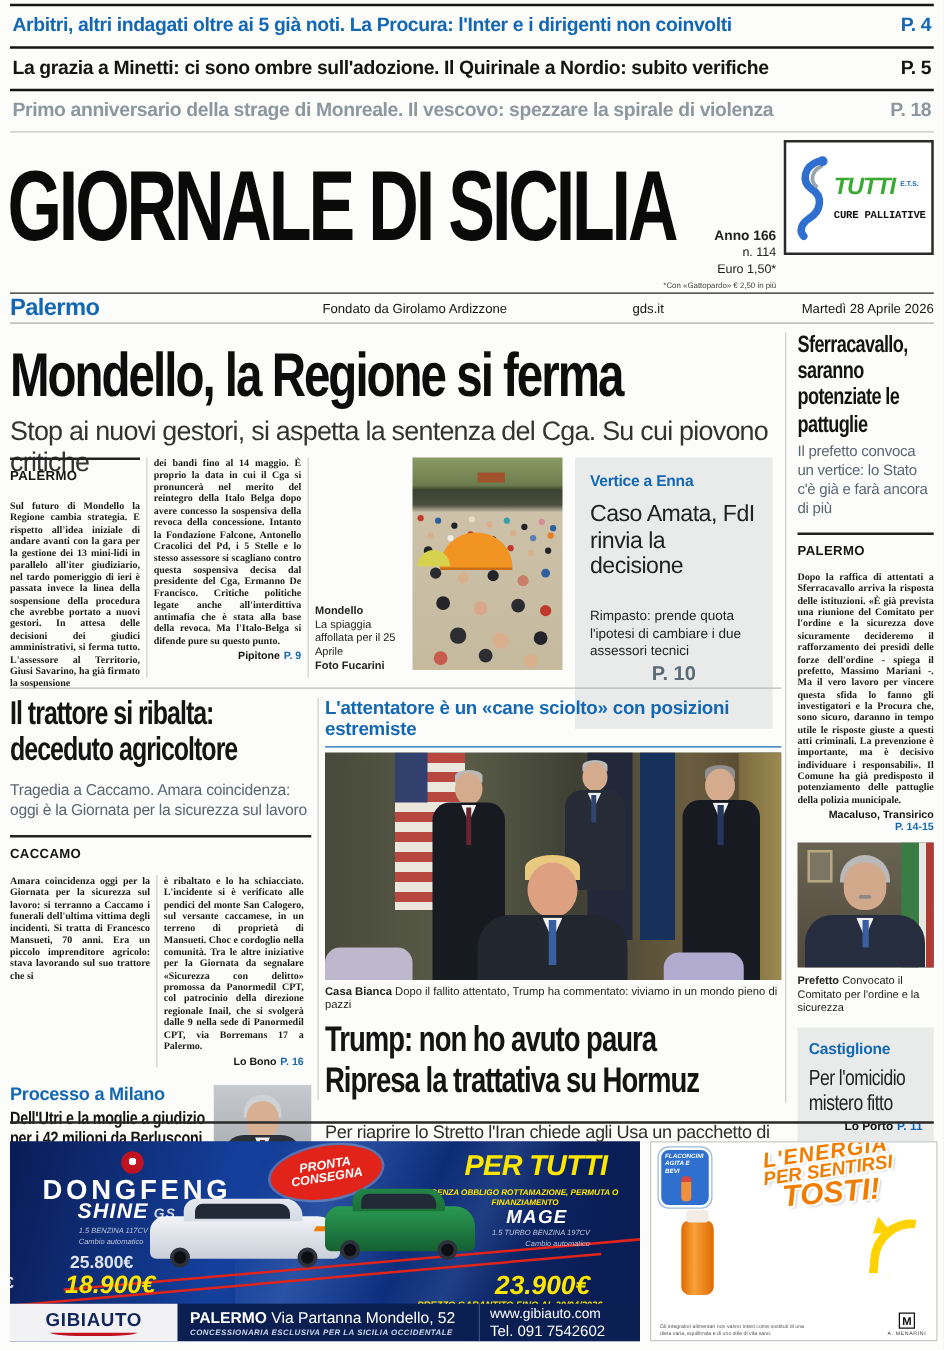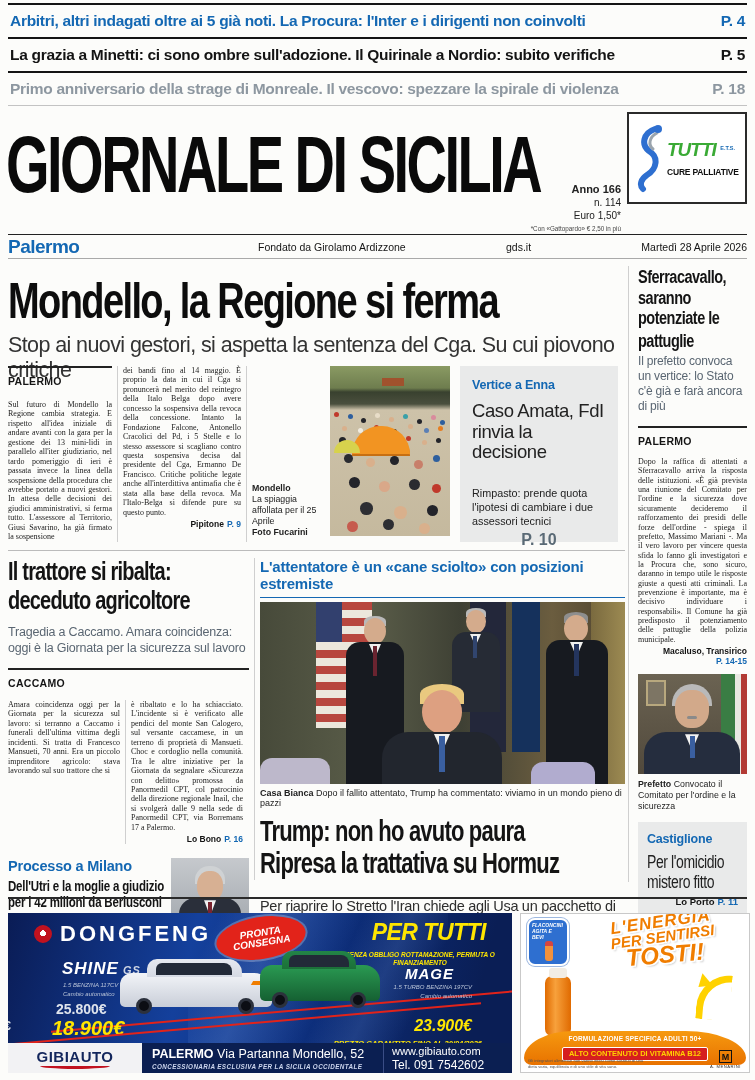--- a/index.html
+++ b/index.html
@@ -13,56 +13,56 @@
   .c-blue { color:#1468b3; } .c-black { color:#141414; } .c-gray { color:#8d97a0; }
   .strip-page { font-weight:bold; margin-left:16px; white-space:nowrap; }
 
   
   .masthead-title { position:absolute; left:6px; top:118px; font-size:56px; font-weight:bold; letter-spacing:-2.5px; color:#0a0a0a; transform:scaleY(1.42); transform-origin:top left; white-space:nowrap; }
   .samo-box { position:absolute; right:8px; top:112px; width:120px; height:92px; border:2px solid #2a2a2a; background:#fff; display:flex; align-items:center; padding:4px; }
   .samo-swirl { width:34px; height:70px; flex:none; }
   .samo-right { flex:1; text-align:left; }
   .samo-name { color:#3aaa35; font-weight:bold; font-style:italic; font-size:19px; letter-spacing:-1px; }
   .samo-ets { color:#1468b3; font-size:5.5px; font-weight:bold; vertical-align:super; }
-  .samo-tag { font-size:8.5px; font-weight:bold; color:#111; margin-top:6px; letter-spacing:-0.2px; }
+  .samo-tag { font-size:8.5px; font-weight:bold; color:#111; margin-top:6px; letter-spacing:-0.2px;font-family:Liberation Mono, monospace; }
   .anno-block { position:absolute; right:134px; top:182px; text-align:right; font-size:10px; line-height:1.3; color:#222; }
   .anno-bold { font-weight:bold; font-size:11px; }
   .price-note { font-size:6.3px; color:#444; margin-top:3px; }
 
   
   .info-bar { position:absolute; left:8px; right:8px; top:234px; height:25px; border-top:1.5px solid #222; border-bottom:1px solid #a9a9a9; display:flex; align-items:center; font-size:10.5px; }
   .edition { color:#1468b3; font-weight:bold; font-size:19px; letter-spacing:-0.5px; }
   .founded { position:absolute; left:250px; }
   .site { position:absolute; left:498px; }
   .ibdate { margin-left:auto; }
 
   
   .lead-headline { position:absolute; left:8px; top:274px; font-size:38px; font-weight:bold; letter-spacing:-1.6px; color:#0d0d0d; transform:scaleY(1.3); transform-origin:top left; white-space:nowrap; }
   .lead-standfirst { position:absolute; left:8px; top:333px; width:616px; font-size:21.5px; letter-spacing:-0.6px; color:#333; }
   .lead-row { position:absolute; left:8px; top:366px; width:617px; height:176px; display:flex; }
   .kicker { font-size:10.5px; font-weight:bold; letter-spacing:0.3px; border-top:2px solid #222; padding-top:7px; }
-  .body-text { font-family:"Liberation Serif",serif; font-size:8px; line-height:1.18; text-align:justify; color:#1b1b1b; }
+  .body-text { font-family:"Liberation Serif",serif; font-size:8px; line-height:1.18; text-align:justify; color:#1b1b1b;font-weight:bold; }
   .col1 { width:104px; } .col1 .body-text { margin-top:13px; }
   .col2 { width:118px; display:flex; flex-direction:column; }
   .vdiv { width:1px; background:#cfcfcf; margin:0 5px; }
   .byline { text-align:right; font-size:8.5px; font-weight:bold; margin-top:2px; }
   .page-ref { color:#1468b3; margin-left:3px; }
   .page-ref.dark { color:#5a6a76; }
   .col3 { width:72px; display:flex; align-items:flex-end; }
   .caption { font-size:8.8px; line-height:1.25; color:#222; padding-bottom:4px; }
   .cap-title { font-weight:bold; }
 
   .photo-mondello { position:relative; width:120px; height:170px; margin-left:6px; flex:none; background:linear-gradient(180deg,#8a9a63 0,#6e7d4e 22px,#39412f 26px,#4a4f3d 38px,#cdc2a9 44px,#c5b99e 100%); overflow:hidden; }
   .pm-roof { position:absolute; left:52px; top:12px; width:22px; height:8px; background:#a0522d; }
   .pm-umb { position:absolute; left:22px; top:60px; width:58px; height:28px; border-radius:58px 58px 0 0; background:#f29422; box-shadow:0 2px 0 #c76f12; }
   .pm-umb2 { position:absolute; left:4px; top:74px; width:26px; height:13px; border-radius:26px 26px 0 0; background:#d7d24d; }
   .pm-crowd { position:absolute; left:4px; top:46px; width:5px; height:5px; border-radius:50%; background:#c0392b;
     box-shadow:14px 2px 0 #2e5f9e,27px 6px 0 #23242a,41px 1px 0 #e8ddc8,55px 5px 0 #d9b08c,69px 2px 0 #3aa0a8,83px 7px 0 #23242a,97px 3px 0 #d98b9d,106px 8px 0 #2e5f9e,8px 14px 0 #d9b08c,24px 16px 0 #f0ece2,40px 13px 0 #c0392b,58px 17px 0 #23242a,74px 12px 0 #d9b08c,90px 16px 0 #5b7fb5,104px 14px 0 #e67e22,6px 26px 0 1px #23242a,22px 28px 0 #d9b08c,38px 25px 0 #2e5f9e,56px 29px 0 #f0ece2,72px 24px 0 #c0392b,88px 28px 0 #d9b08c,102px 26px 0 #23242a,12px 44px 0 2px #2a2b30,34px 48px 0 2px #d9b08c,58px 46px 0 2px #23242a,82px 50px 0 2px #c87f6a,100px 44px 0 1px #2e5f9e,18px 68px 0 3px #23242a,48px 72px 0 3px #d9a889,78px 70px 0 3px #2a2b30,100px 74px 0 2px #c0392b,30px 94px 0 4px #2d2e33,64px 98px 0 4px #d9b08c,96px 96px 0 3px #23242a,16px 112px 0 3px #c65b4e,52px 110px 0 3px #2d2e33,88px 114px 0 3px #d9b08c; }
 
-  .vertice-box { width:158px; margin-left:10px; flex:none; background:#e9eaea; padding:12px 12px 10px; height:176px; }
+  .vertice-box { width:158px; margin-left:10px; flex:none; background:#e9eaea; padding:12px 12px 10px; height:217px; }
   .box-kicker { color:#1468b3; font-weight:bold; font-size:12.5px; letter-spacing:-0.2px; }
   .vertice-title { font-size:18.5px; letter-spacing:-0.4px; line-height:1.12; margin-top:9px; color:#222; }
   .vertice-text { font-size:10.8px; line-height:1.28; margin-top:24px; color:#222; }
   .box-page { text-align:center; font-size:16px; font-weight:bold; color:#5a6a76; margin-top:2px; }
 
   .main-hr { position:absolute; left:8px; top:550px; width:617px; border-top:1px solid #bbb; }
 
   
   .second-row { position:absolute; left:8px; top:558px; width:617px; height:322px; display:flex;justify-content:space-between; }
   .left-block { width:241px; flex:none; position:relative; }
@@ -124,42 +124,42 @@
   .pf-tie { position:absolute; left:52px; top:62px; width:5px; height:22px; background:#3a5fa0; }
   .pf-caption { font-size:8.8px; line-height:1.25; margin-top:5px; color:#222; }
   .castiglione-box { margin-top:10px; background:#e9eaea; padding:10px 9px 9px; }
   .cast-title { font-size:14px; letter-spacing:-0.4px; line-height:1.15; margin-top:6px; transform:scaleY(1.25); transform-origin:top left; height:40px; color:#222; }
   .cast-byline { text-align:right; font-size:9.5px; font-weight:bold; margin-top:4px; }
 
   
   .ads-hr { position:absolute; left:8px; top:897px; width:739px; border-top:2px solid #2a2a2a; }
   .ad-dongfeng { position:absolute; left:8px; top:913px; width:504px; height:160px; background:linear-gradient(105deg,#0a1c55,#14409c 35%,#0d2f7d 60%,#0a1e55 90%); overflow:hidden; color:#fff; }
   .df-streak { position:absolute; left:180px; top:0; width:260px; height:130px; background:linear-gradient(115deg,transparent 10%,rgba(120,160,230,.25) 30%,transparent 55%,rgba(120,160,230,.18) 70%,transparent 85%); }
-  .df-logo-row { position:absolute; left:26px; top:8px; display:flex; align-items:center; }
+  .df-logo-row { position:absolute; left:26px; top:8px; display:flex; align-items:center;flex-direction:column; }
   .df-mark { width:18px; height:18px; border-radius:50%; background:radial-gradient(circle at 50% 45%,#fff 0 3px,#c1121f 3px 9px); border:2px solid #c1121f; margin-right:8px; }
   .df-brand { font-size:22px; font-weight:bold; letter-spacing:3px; }
   .df-badge { position:absolute; left:208px; top:4px; width:90px; height:42px; background:#e2231a; border-radius:50%; transform:rotate(-9deg); display:flex; align-items:center; justify-content:center; text-align:center; font-size:10px; font-weight:bold; font-style:italic; line-height:1.05; box-shadow:0 0 0 2px rgba(255,255,255,.25); }
   .df-pertutti { position:absolute; right:26px; top:6px; font-size:23px; font-weight:bold; font-style:italic; color:#ffe600; letter-spacing:-0.5px; }
   .df-cond { position:absolute; right:12px; top:38px; width:160px; text-align:center; font-size:6.5px; font-weight:bold; font-style:italic; color:#ffe600; line-height:1.3; }
   .df-model1 { position:absolute; left:54px; top:46px; font-size:17px; font-weight:bold; font-style:italic; letter-spacing:1px; }
   .df-gs { font-size:11px; color:#cfd6e4; margin-left:4px; }
   .df-spec { position:absolute; font-size:6px; font-style:italic; color:#b9c4d8; }
   .s1 { left:55px; top:69px; } .g1 { left:55px; top:78px; }
   .df-old { position:absolute; font-weight:bold; color:#dfe4ec; }
   .o1 { left:48px; top:88px; font-size:14px; }
   .strike { position:relative; }
   .strike::after { content:""; position:absolute; left:-6px; right:-14px; top:45%; border-top:2.5px solid #e2231a; transform:rotate(-5deg); }
   .df-new { position:absolute; font-weight:bold; font-style:italic; color:#ffe600; }
   .n1 { left:44px; top:104px; font-size:20px; }
   .df-promo { position:absolute; left:38px; top:131px; font-size:8px; font-weight:bold; font-style:italic; color:#ffe600; }
   .df-warranty { position:absolute; left:38px; top:141px; font-size:9px; font-weight:bold; font-style:italic; color:#ffe600; }
   .df-model2 { position:absolute; right:58px; top:52px; font-size:15px; font-weight:bold; font-style:italic; letter-spacing:1px; }
   .s2 { right:40px; top:71px; } .g2 { right:40px; top:80px; }
   .o2 { right:44px; top:89px; font-size:13px; }
-  .n2 { right:40px; top:104px; font-size:16px; }
+  .n2 { right:40px; top:104px; font-size:21px; }
   .df-guarantee { position:absolute; right:30px; top:126px; font-size:7.5px; font-weight:bold; font-style:italic; color:#ffe600; }
   .car { position:absolute; }
   .car .cab { position:absolute; left:18%; top:-14px; width:62%; height:18px; border-radius:10px 14px 0 0; }
   .car .win { position:absolute; left:24%; top:-10px; width:50%; height:12px; border-radius:6px 8px 0 0; background:#222a38; }
   .car .wh { position:absolute; bottom:-7px; width:16px; height:16px; border-radius:50%; background:#0c0e14; border:3px solid #2c313c; }
   .car-white { left:112px; top:60px; width:152px; height:34px; background:linear-gradient(180deg,#f2f4f8,#c9ced8); border-radius:12px 18px 5px 5px; }
   .car-white .cab { background:linear-gradient(180deg,#e6e9f0,#d5dae4); }
   .car-white .drl { position:absolute; right:6px; top:8px; width:14px; height:4px; background:#f07d00; transform:skewX(-30deg); }
   .car-green { left:252px; top:52px; width:120px; height:36px; background:linear-gradient(180deg,#2a9a52,#156032); border-radius:12px 16px 5px 5px; }
   .car-green .cab { background:linear-gradient(180deg,#238447,#1b7038); }
@@ -487,24 +487,20 @@
       <div>AGITA E BEVI</div>
       <div class="bottle"></div>
     </div>
     <div class="su-slogan">
       <div class="su-l1">L'ENERGIA</div>
       <div class="su-l2">PER SENTIRSI</div>
       <div class="su-l3">TOSTI!</div>
     </div>
     <div class="su-bottle"></div>
     <div class="su-arrow"></div>
-    <div class="su-swoosh">
-      <div class="su-form">FORMULAZIONE SPECIFICA ADULTI 50+</div>
-      <div class="su-claim">ALTO CONTENUTO DI VITAMINA B12</div>
-    </div>
     <div class="su-disc">Gli integratori alimentari non vanno intesi come sostituti di una dieta varia, equilibrata e di uno stile di vita sano.</div>
     <div class="su-menarini">
       <div class="su-m">M</div>
       <div class="su-mtext">A. MENARINI</div>
     </div>
   </div>
 
 </div>
 
 </body></html>

